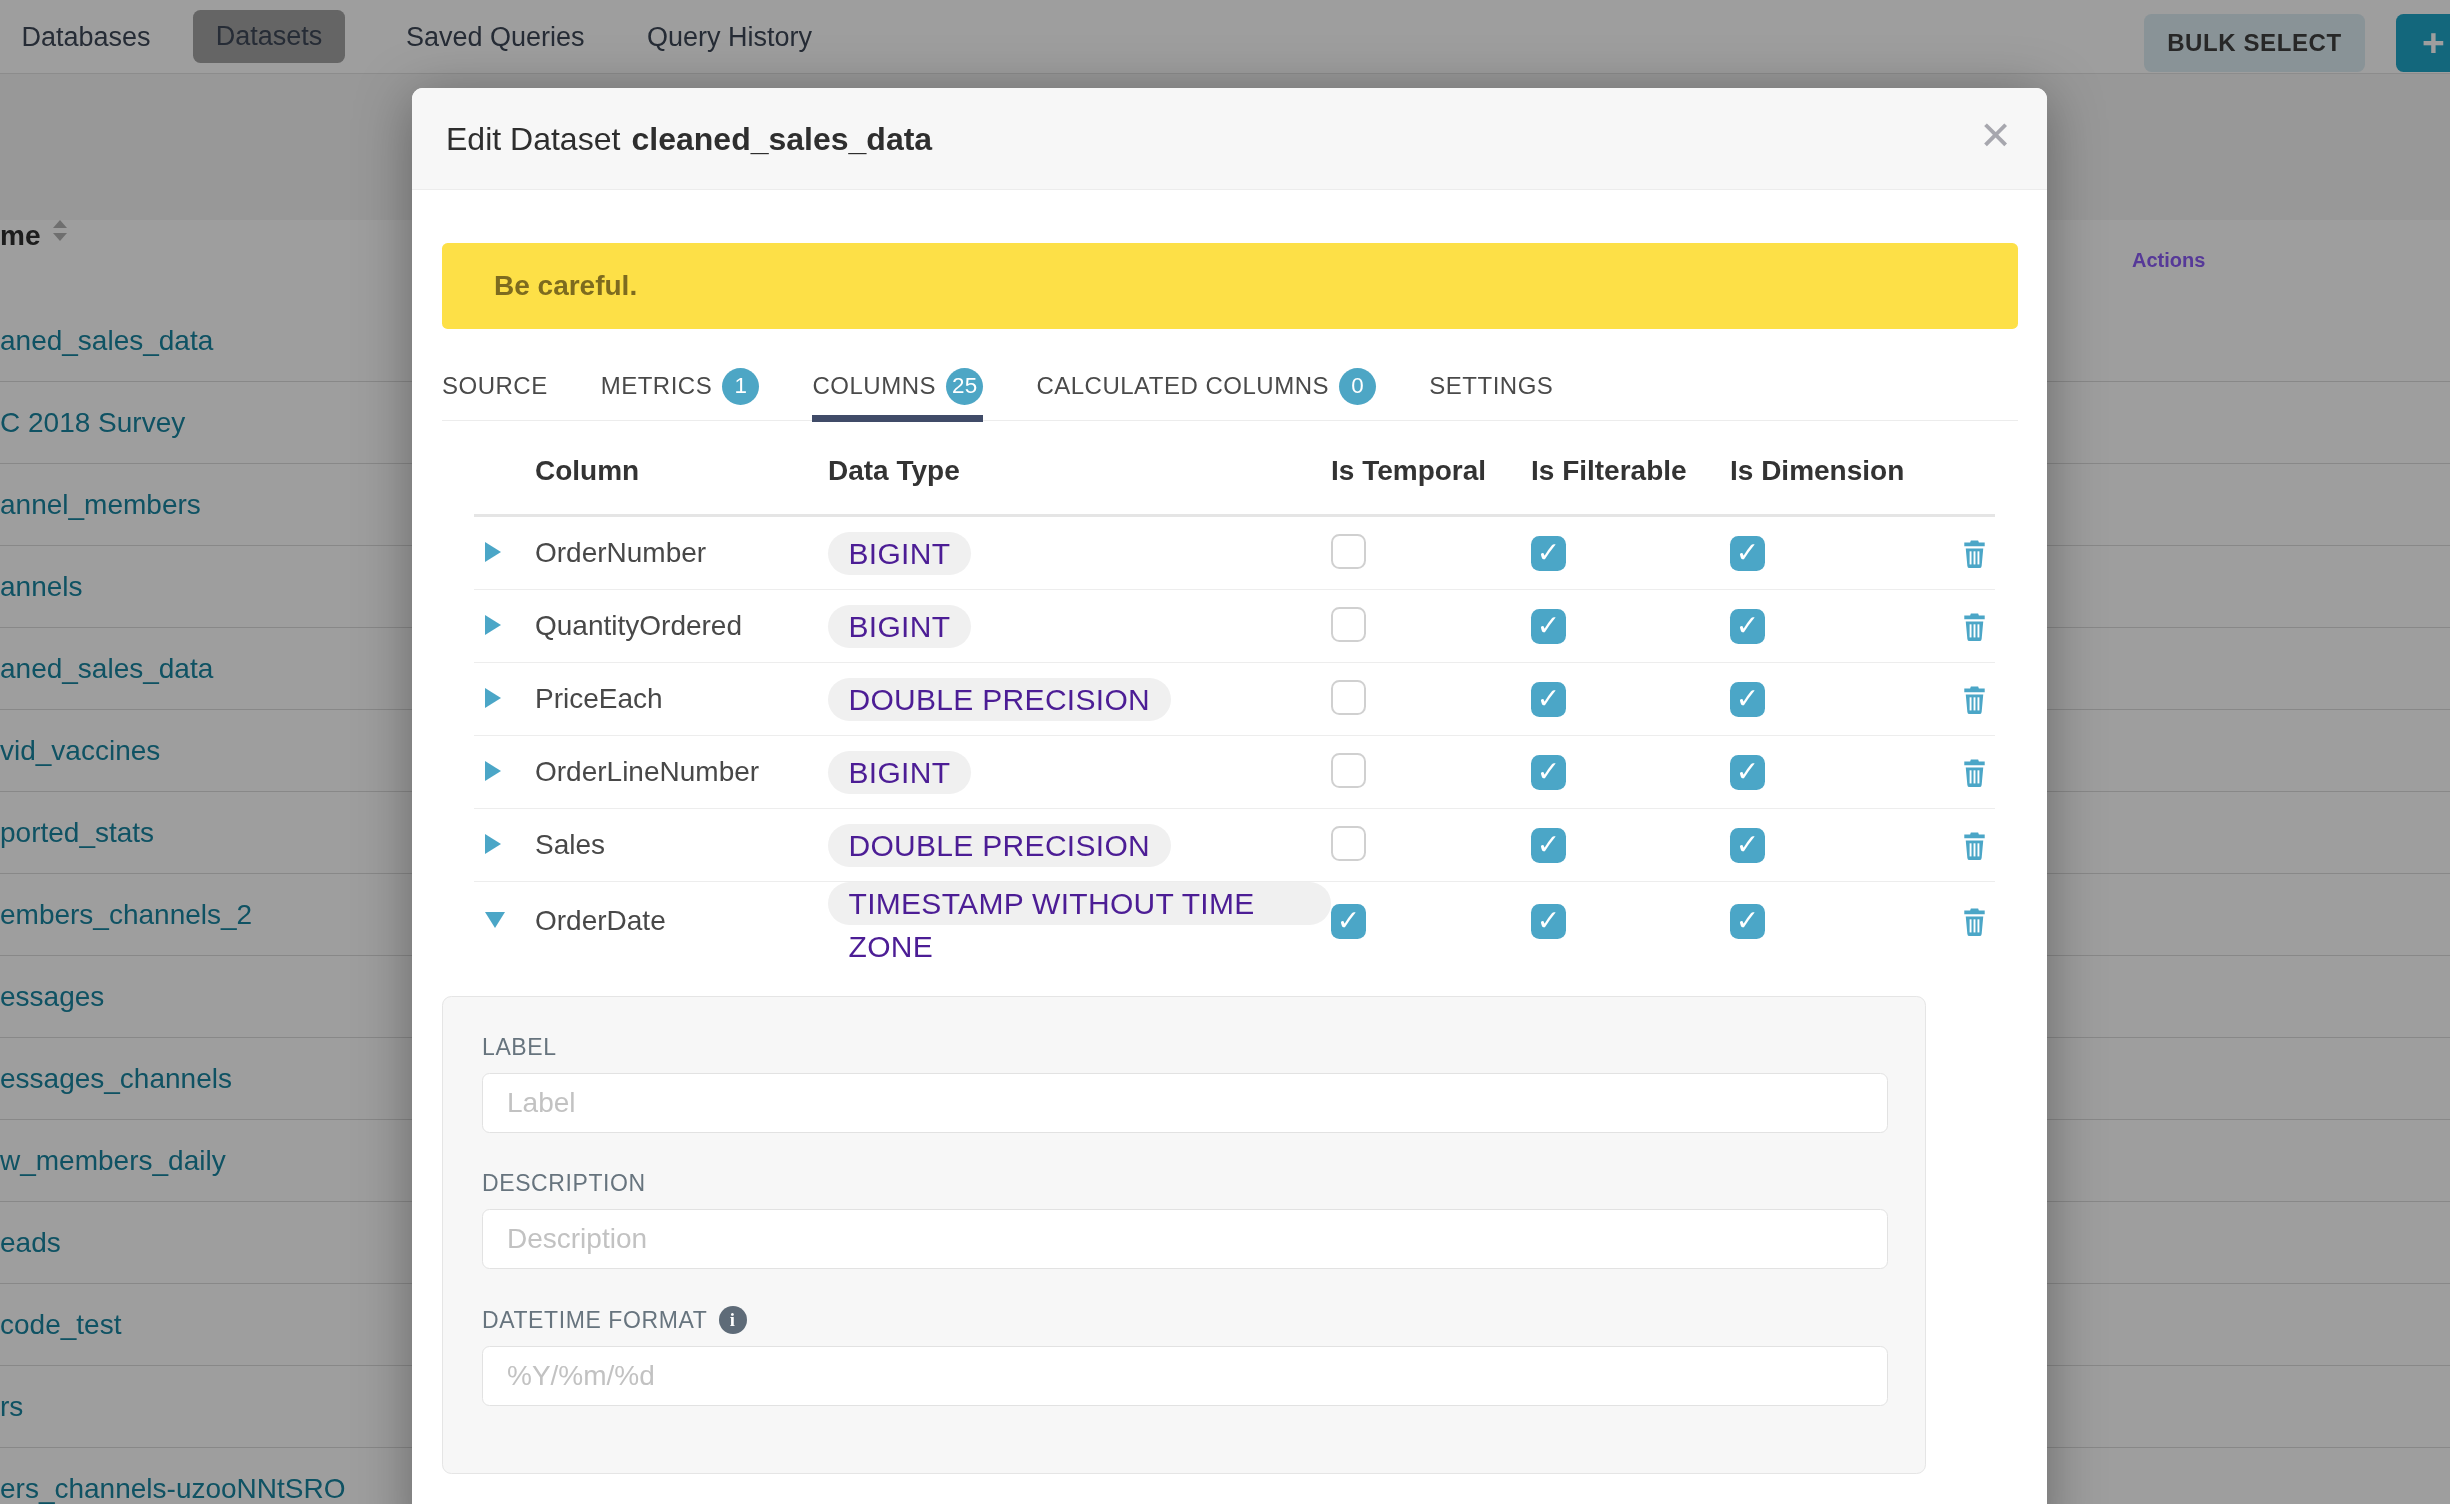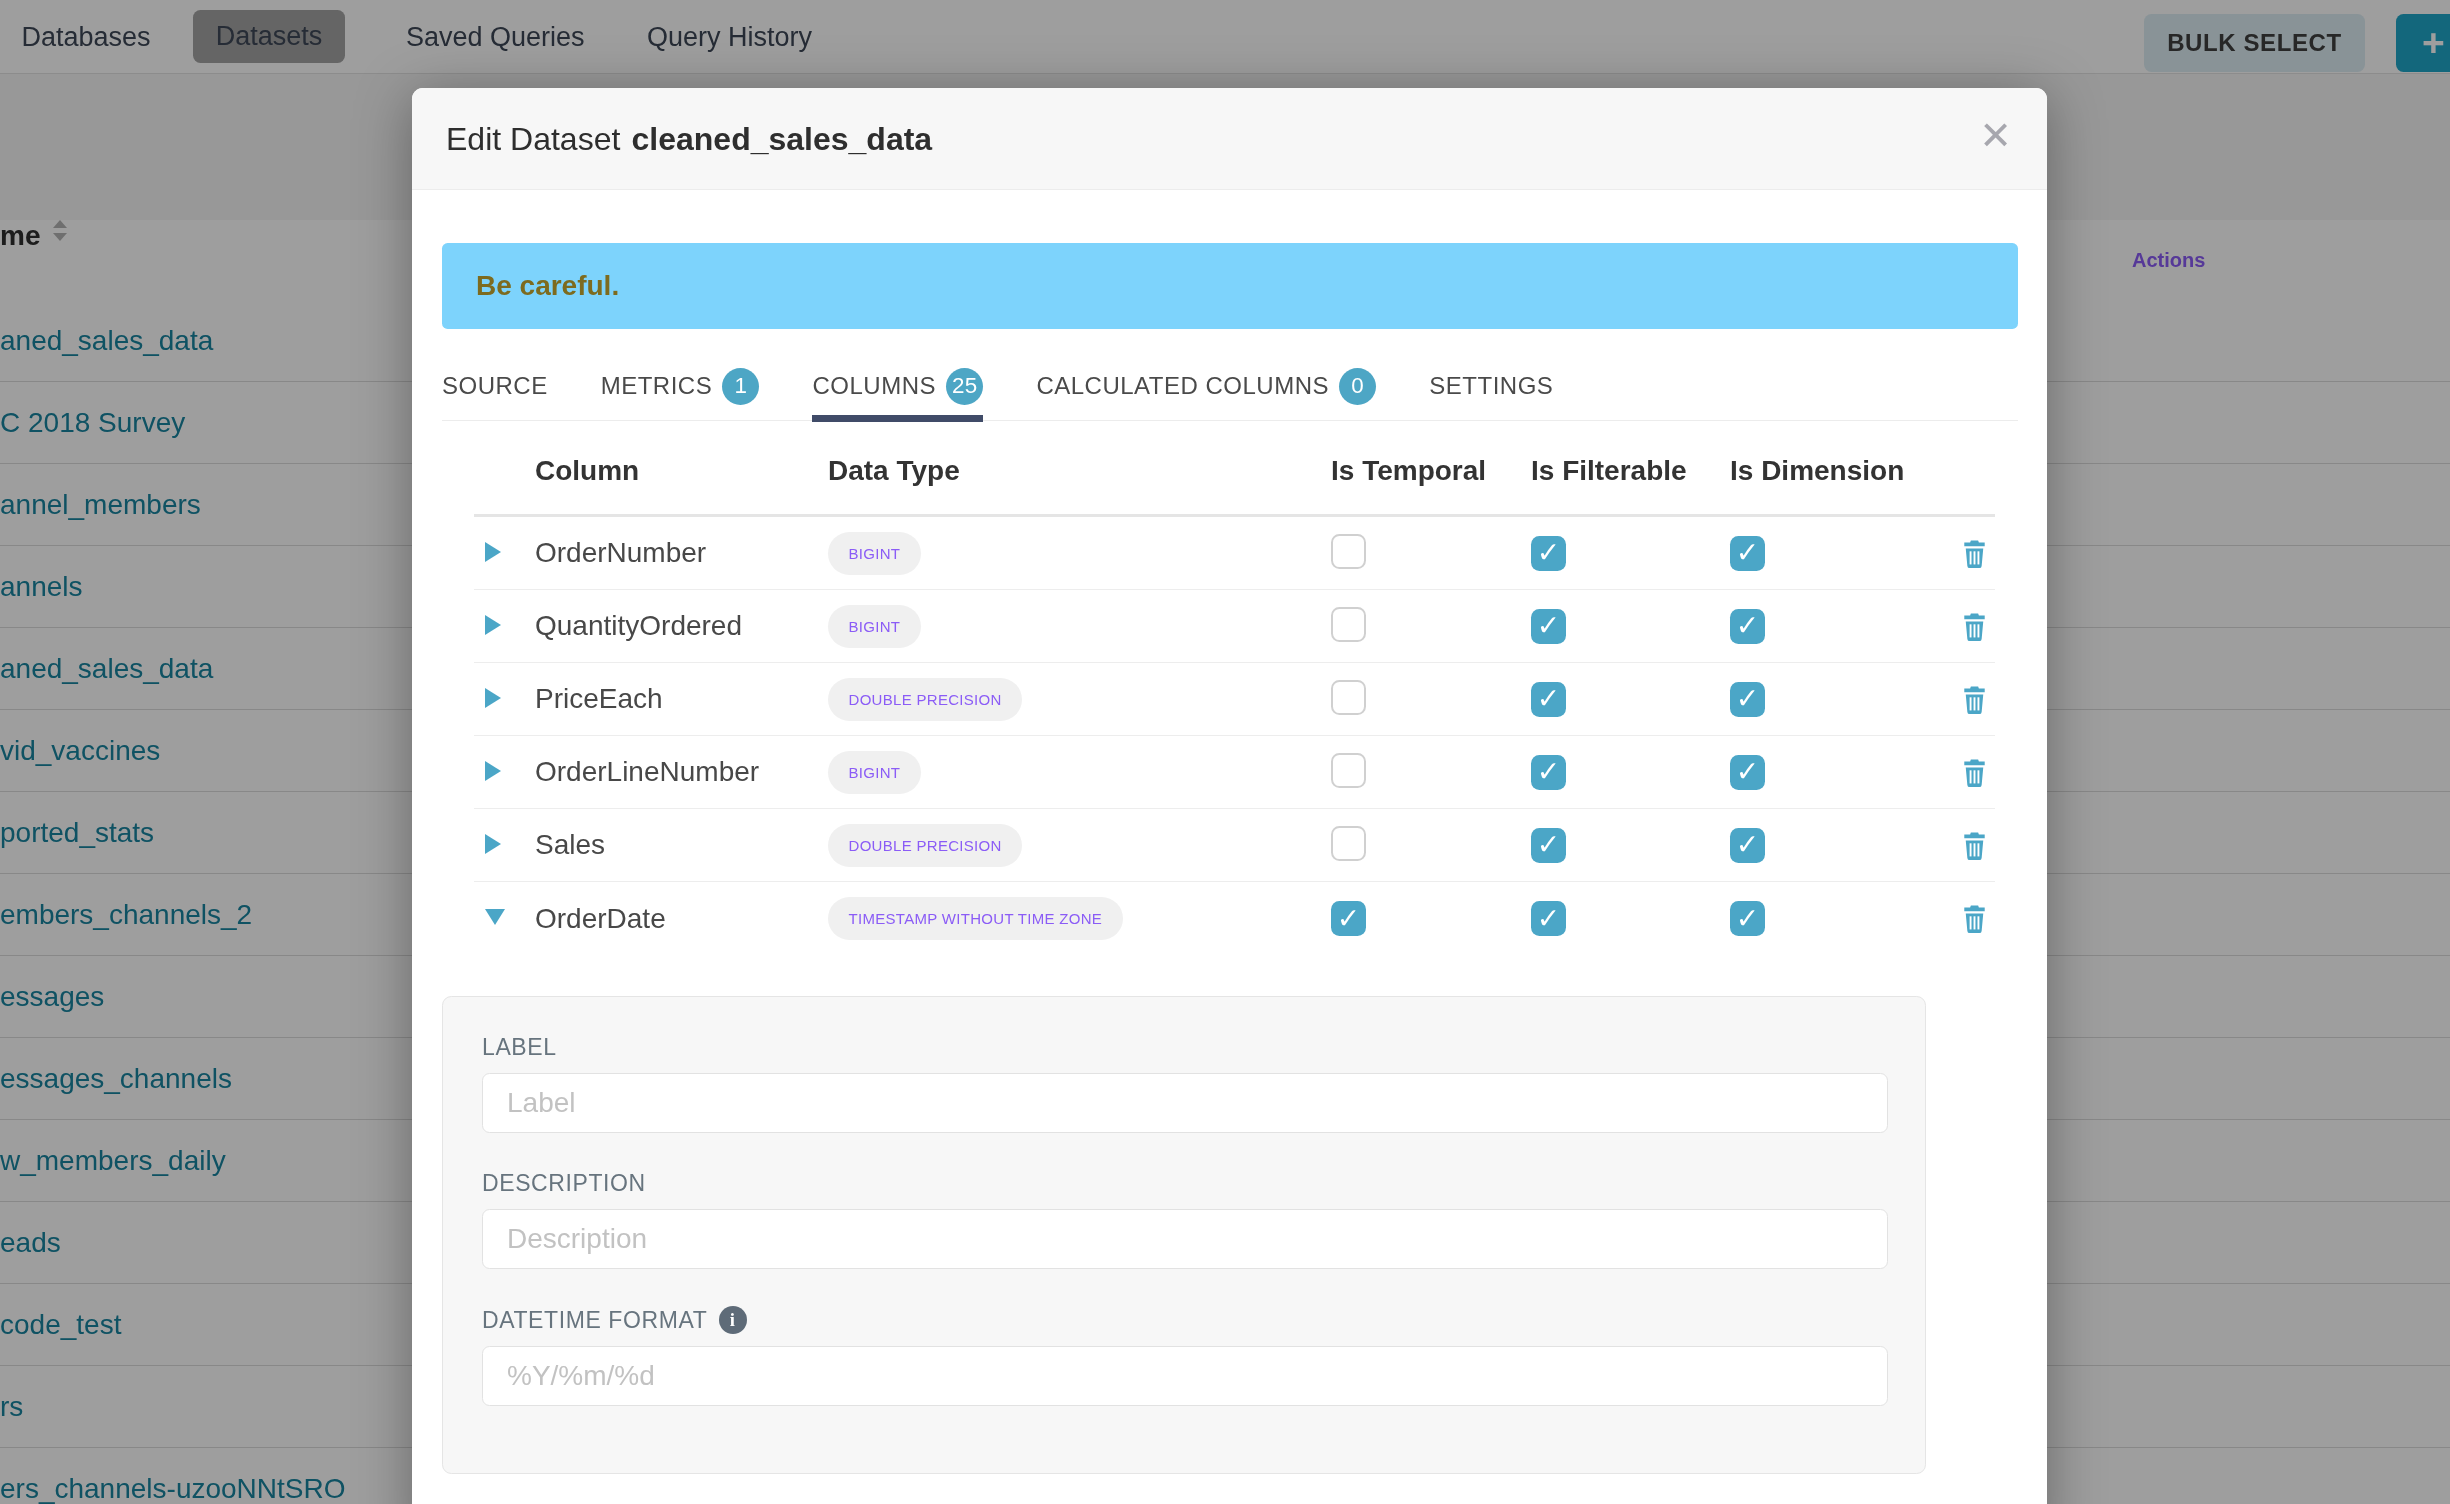--- a/index.html
+++ b/index.html
@@ -36,35 +36,35 @@
   
   .overlay { position:absolute; inset:0; background:rgba(0,0,0,0.38); }
 
   
   .modal { position:absolute; left:412px; top:88px; width:1635px; height:1454px; background:#FFFFFF; border-radius:11.2px 11.2px 0 0; box-shadow:0 9.3px 56px rgba(0,0,0,0.35); }
   .modal-header { position:absolute; left:0; top:0; width:100%; height:102px; background:#F7F7F7; border-bottom:1.9px solid #ECECEC; border-radius:11.2px 11.2px 0 0; }
   .modal-title { position:absolute; left:34px; top:0; height:102px; display:flex; align-items:center; gap:11.2px; font-size:32px; color:#2E2E2E; }
   .modal-title b { font-weight:700; }
   .modal-close { position:absolute; right:35px; top:28px; font-size:39px; color:#A7A7AE; line-height:1; cursor:pointer; }
 
-  .warning { position:absolute; left:30px; top:155px; width:1576px; height:86px; background:#7dd3fc; border-radius:5.6px; display:flex; align-items:center; padding-left:34px; font-size:28px; color:#7D6B1F; }
+  .warning { position:absolute; left:30px; top:155px; width:1576px; height:86px; background:#fde047; border-radius:5.6px; display:flex; align-items:center; padding-left:52px; font-size:28px; color:#7D6B1F; }
   .warning b { font-weight:700; margin-right:9.3px; }
 
   .tabs { position:absolute; left:30px; top:264px; width:1576px; height:69px; border-bottom:1.9px solid #ECECEC; display:flex; gap:53px; }
   .tab { position:relative; display:flex; align-items:center; gap:10.3px; height:100%; font-size:24px; font-weight:500; letter-spacing:0.5px; color:#4A4A4A; cursor:pointer; }
   .tab.active::after { content:''; position:absolute; left:0; right:0; bottom:-1.9px; height:6.5px; background:#404B68; }
   .tab-badge { min-width:37px; height:37px; padding:0 5.6px; border-radius:18.6px; background:#4DA6C5; color:#FFFFFF; font-size:22.4px; font-weight:500; display:flex; align-items:center; justify-content:center; }
 
   .ctable { position:absolute; left:62px; top:340px; width:1521px; }
   .thead, .trow { display:grid; grid-template-columns:61px 293px 503px 200px 199px 186px 80px; align-items:center; }
   .thead { height:89px; border-bottom:3.7px solid #E5E5E5; font-size:28px; font-weight:600; color:#333333; }
   .trow { height:73px; border-bottom:1.9px solid #EDEDED; }
   .trow.last { border-bottom:none; }
   .cell-name { font-size:28px; color:#484848; }
-  .pill { display:inline-block; background:#F0F0F0; border-radius:22.4px; height:43px; line-height:43px; padding:0 20.5px; font-size:15px; font-weight:500; letter-spacing:0.3px; color:#8b5cf6; }
+  .pill { display:inline-block; background:#F0F0F0; border-radius:22.4px; height:43px; line-height:43px; padding:0 20.5px; font-size:30px; font-weight:500; letter-spacing:0.3px; color:#4c1d95; }
   .expand-caret { display:inline-block; margin-left:11.2px; width:0; height:0; border-top:10.3px solid transparent; border-bottom:10.3px solid transparent; border-left:16px solid #4BA6C7; cursor:pointer; }
   .expand-caret.down { border-left:10.3px solid transparent; border-right:10.3px solid transparent; border-top:16px solid #4BA6C7; border-bottom:none; }
   .checkbox { display:inline-flex; width:35px; height:35px; border-radius:8.4px; border:2.8px solid #D0D0D0; background:#FFFFFF; align-items:center; justify-content:center; cursor:pointer; }
   .checkbox .mark { display:none; }
   .checkbox.checked { border:none; background:#4BA6C7; }
   .checkbox.checked .mark { display:block; color:#FFFFFF; font-size:28px; font-weight:700; line-height:1; }
   .cell-trash { display:flex; justify-content:flex-end; padding-right:3.7px; }
   .trash { cursor:pointer; }
 
   .detail-panel { position:absolute; left:30px; top:908px; width:1484px; height:478px; background:#F7F7F7; border:1.9px solid #E5E5E5; border-radius:9.3px; padding:37px 39px; }

